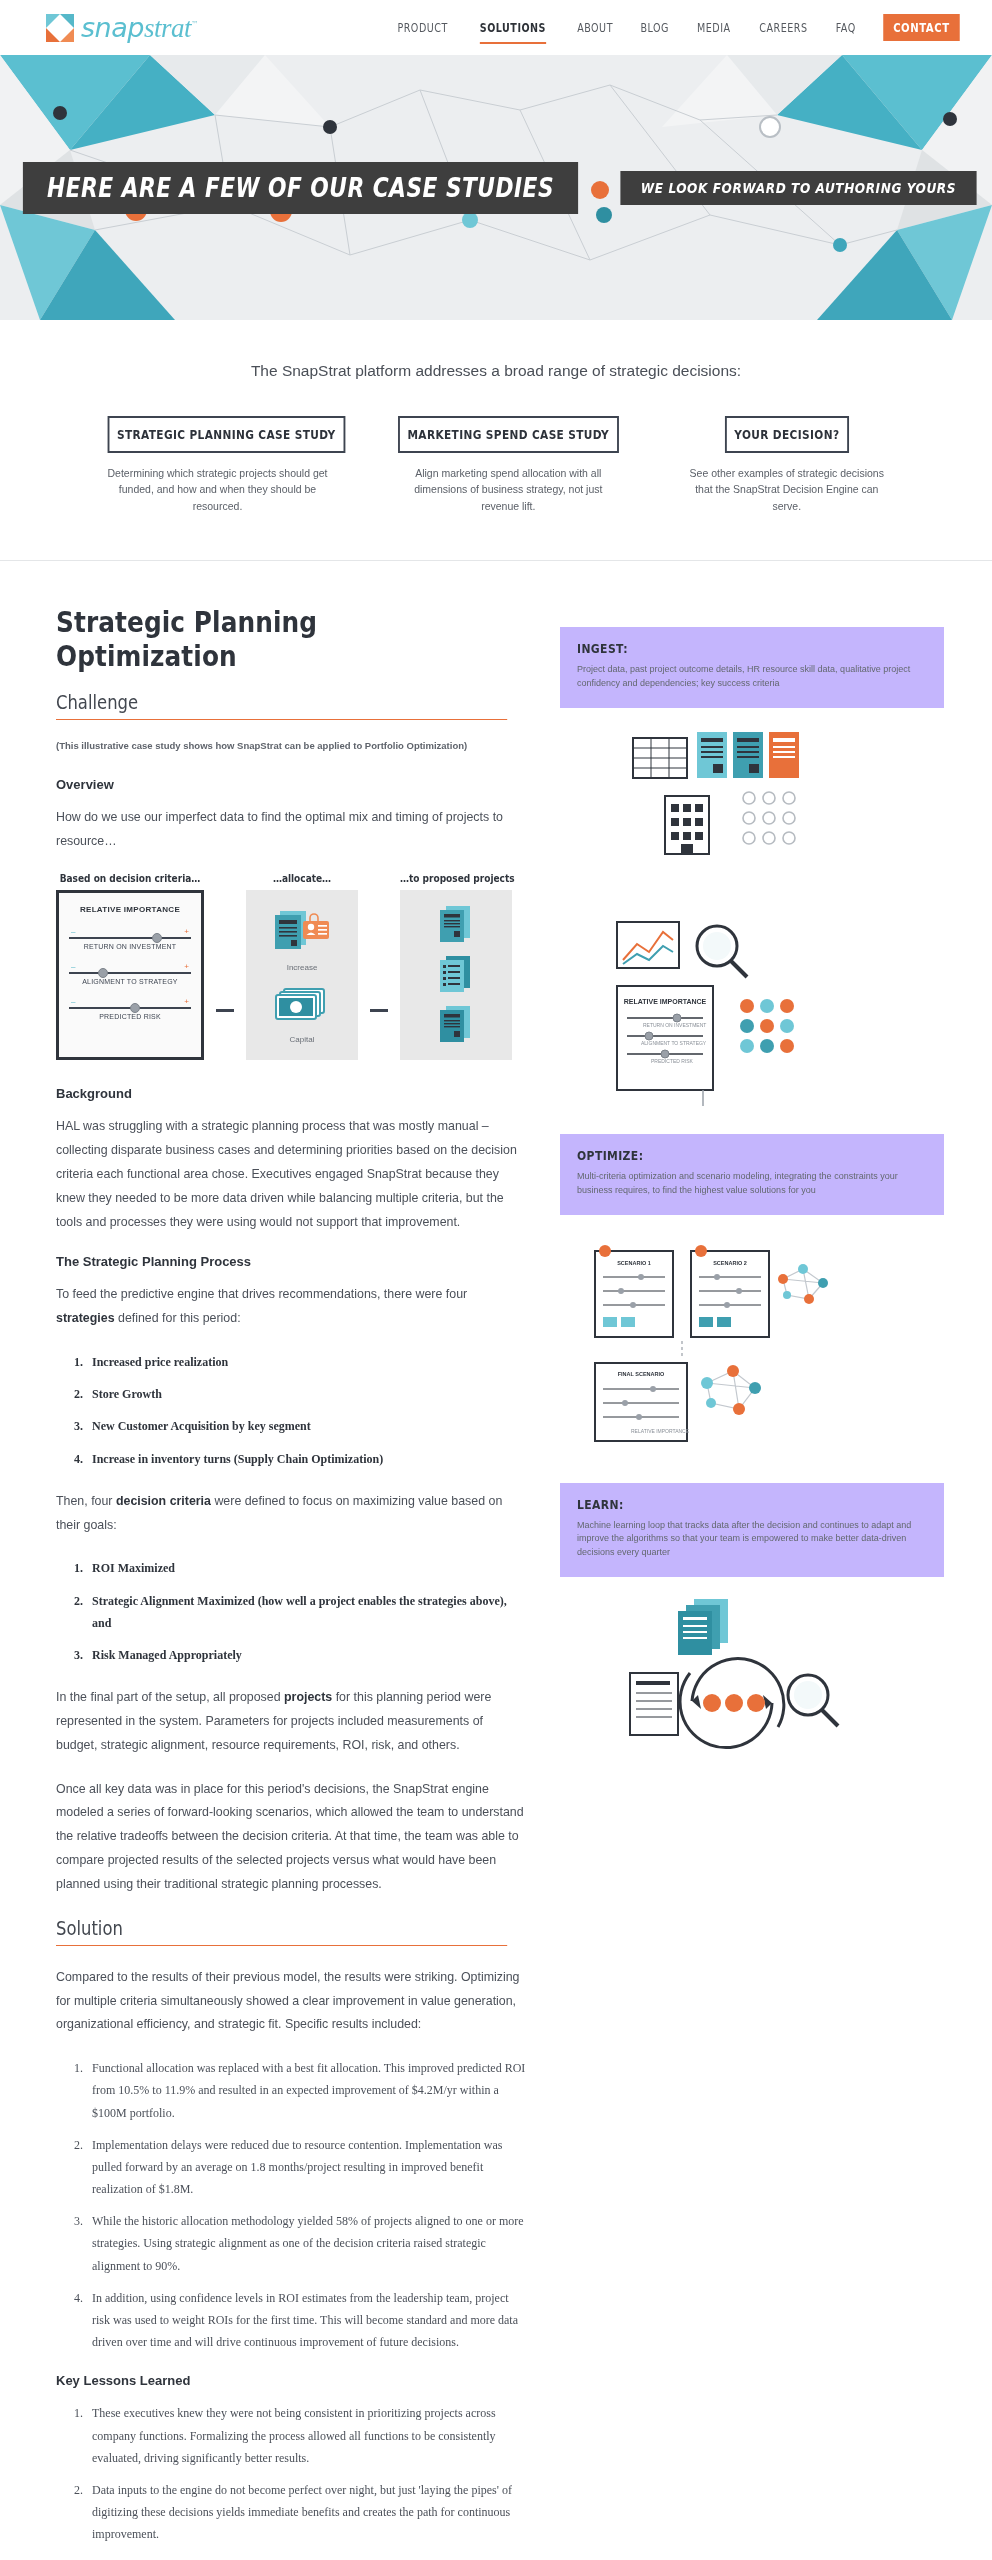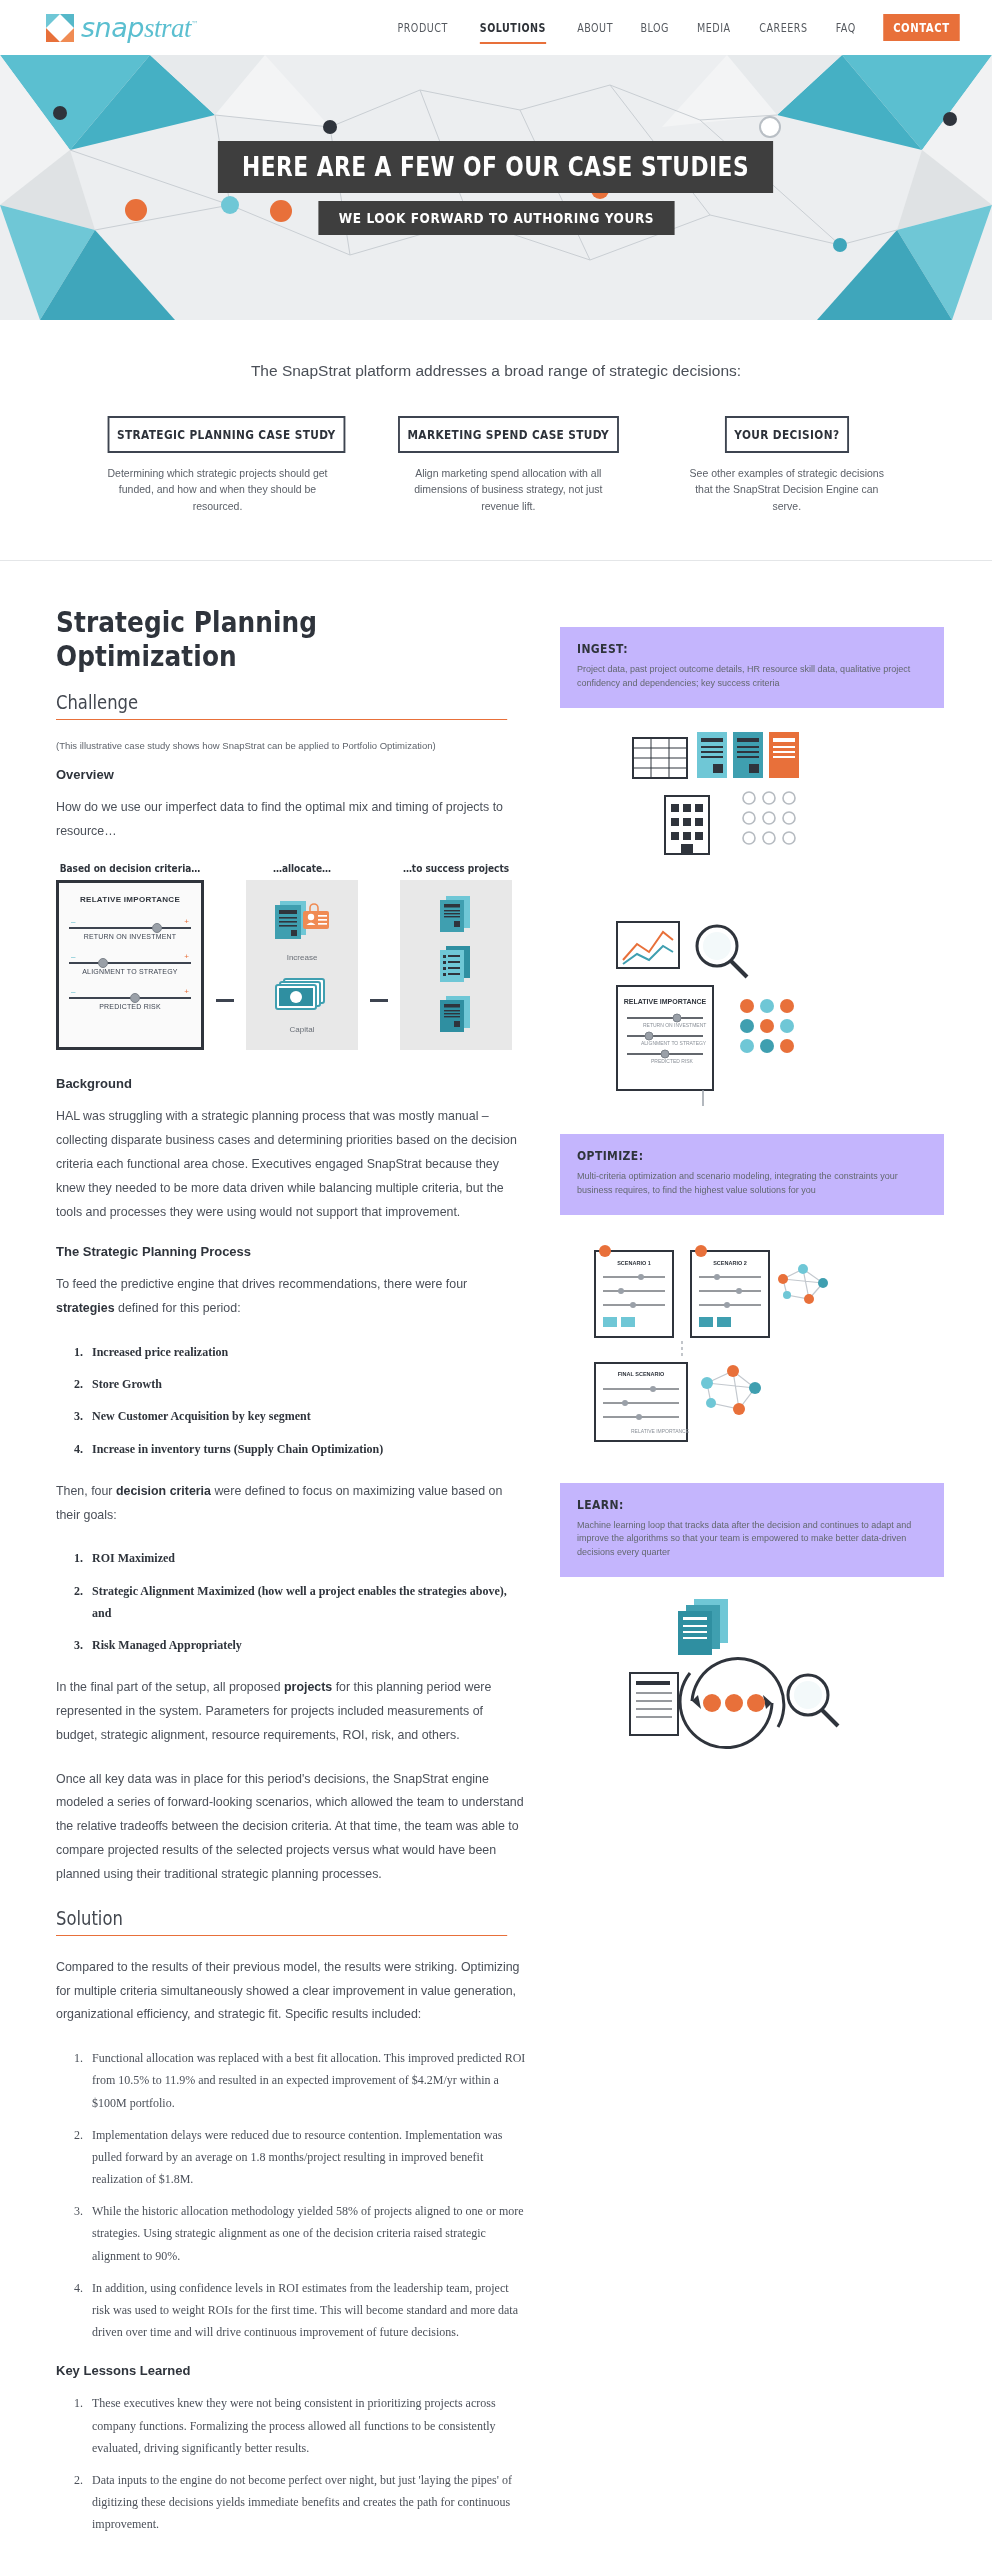--- a/index.html
+++ b/index.html
@@ -110,24 +110,25 @@
     height: 265px;
     background: #eceef0;
     overflow: hidden;
   }
   .hero svg { position: absolute; inset: 0; width: 100%; height: 100%; }
   .hero-inner {
     position: relative;
     z-index: 3;
     height: 100%;
     display: flex;
-    flex-direction: column;
+    flex-direction: row;
     align-items: center;
     justify-content: center;
     gap: 8px;
+    font-style: italic;
   }
   .hero-title {
     background: #3e3e3e;
     color: #ffffff;
     font-size: 26px;
     font-weight: bold;
     letter-spacing: 0.5px;
     padding: 11px 26px;
     font-family: "DejaVu Sans Condensed", "Liberation Sans Narrow", "Liberation Sans", sans-serif;
     transform: scaleX(0.93);
@@ -211,21 +212,22 @@
     font-family: "DejaVu Sans Condensed", "Liberation Sans Narrow", "Liberation Sans", sans-serif;
     padding-bottom: 6px;
     border-bottom: 1.5px solid #e8703a;
     margin-bottom: 20px;
     transform: scaleX(0.96);
     transform-origin: left;
   }
   .note {
     font-size: 9.5px;
     color: #5f646c;
-    margin-bottom: 16px;
+    margin-bottom: 26px;
+    font-weight: bold;
   }
   h3.sub {
     font-size: 13px;
     font-weight: bold;
     color: #2f343c;
     margin-bottom: 14px;
   }
   p.body {
     font-size: 12.4px;
     line-height: 1.92;
@@ -506,21 +508,21 @@
               <circle cx="26" cy="22" r="6" fill="#ffffff"></circle>
             </svg>
             <div class="icap">Capital</div>
           </div>
         </div>
       </div>
 
       <div class="dash"></div>
 
       <div class="ipanel">
-        <div class="ipanel-cap">…to success projects</div>
+        <div class="ipanel-cap">…to proposed projects</div>
         <div class="ibox-grey" style="justify-content:space-around">
           <svg width="44" height="44" viewBox="0 0 44 44">
             <rect x="12" y="3" width="24" height="32" fill="#6fc7d6"></rect>
             <rect x="6" y="7" width="24" height="32" fill="#3f9fb0"></rect>
             <rect x="10" y="11" width="16" height="3.5" fill="#2f343c"></rect>
             <g fill="#2f343c">
                 <rect x="10" y="17" width="16" height="1.4"></rect>
                 <rect x="10" y="20" width="16" height="1.4"></rect>
                 <rect x="10" y="23" width="16" height="1.4"></rect>
               </g>

